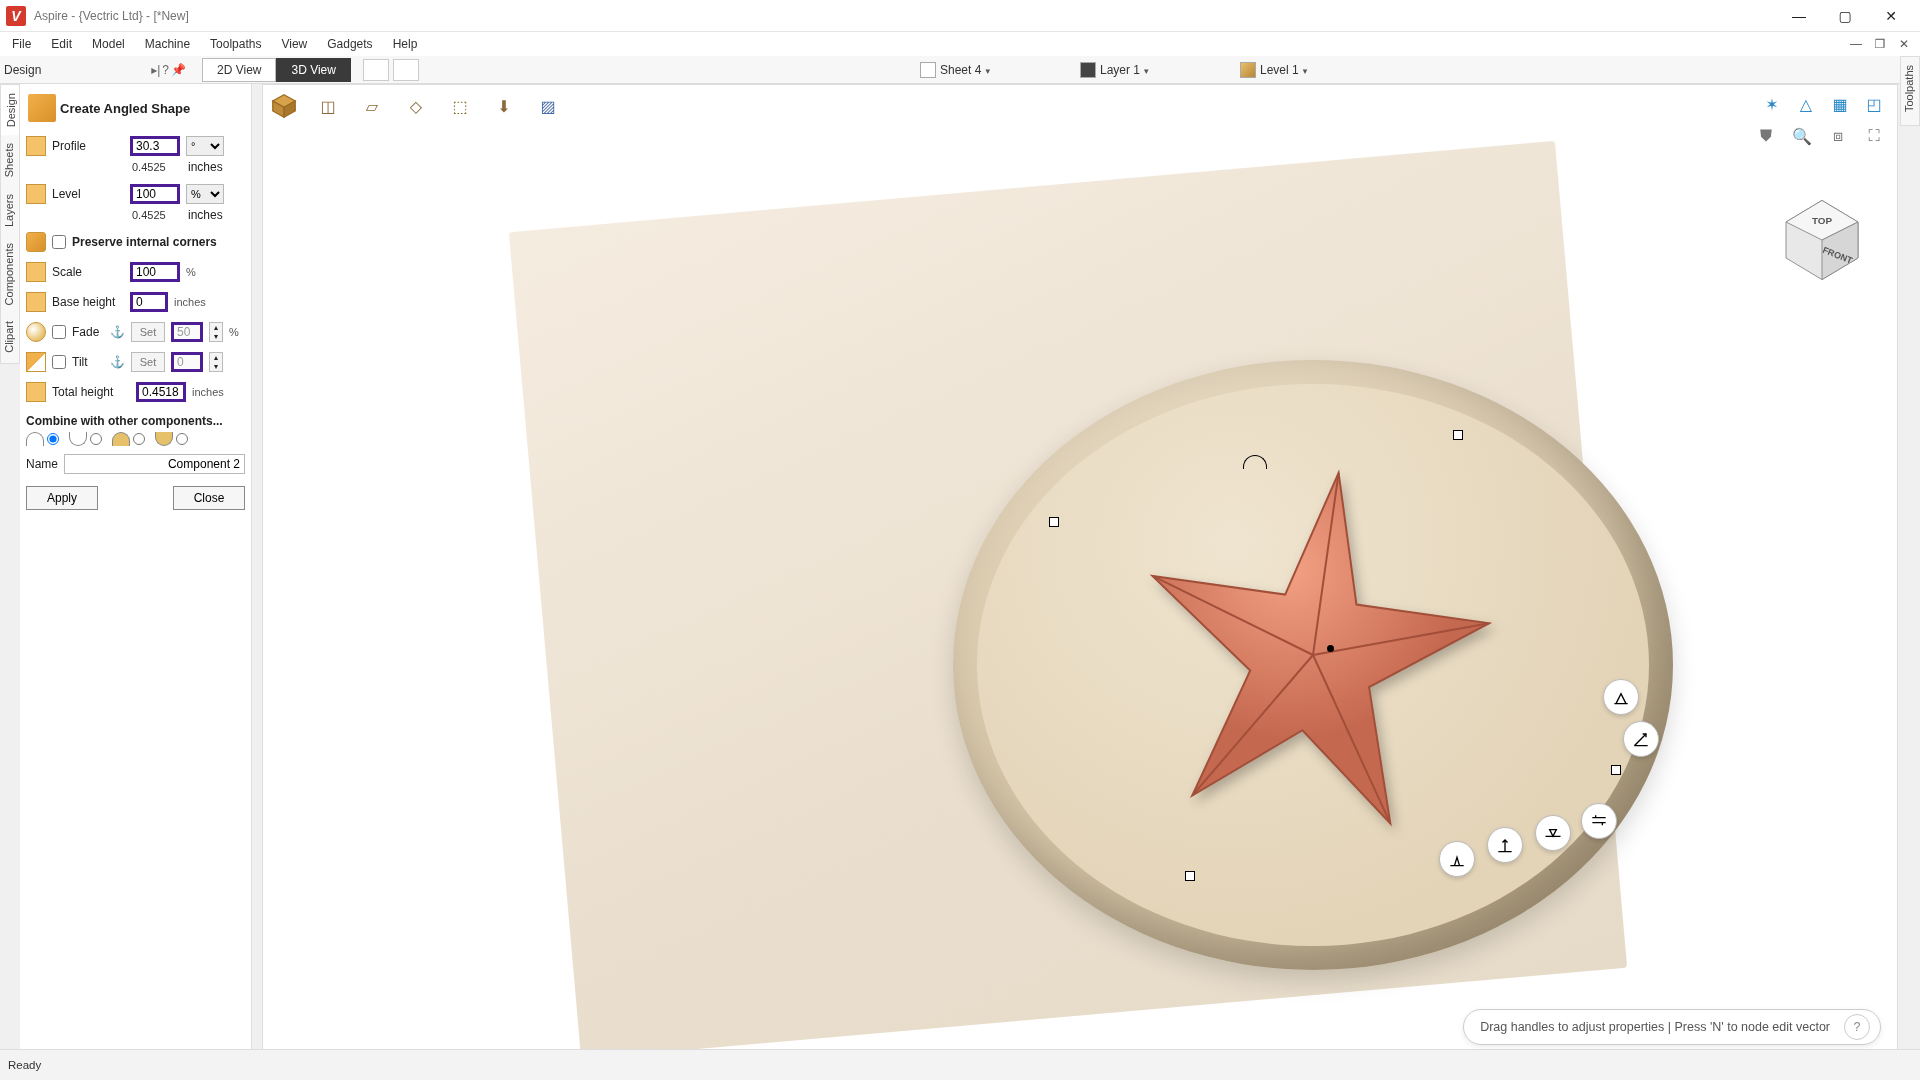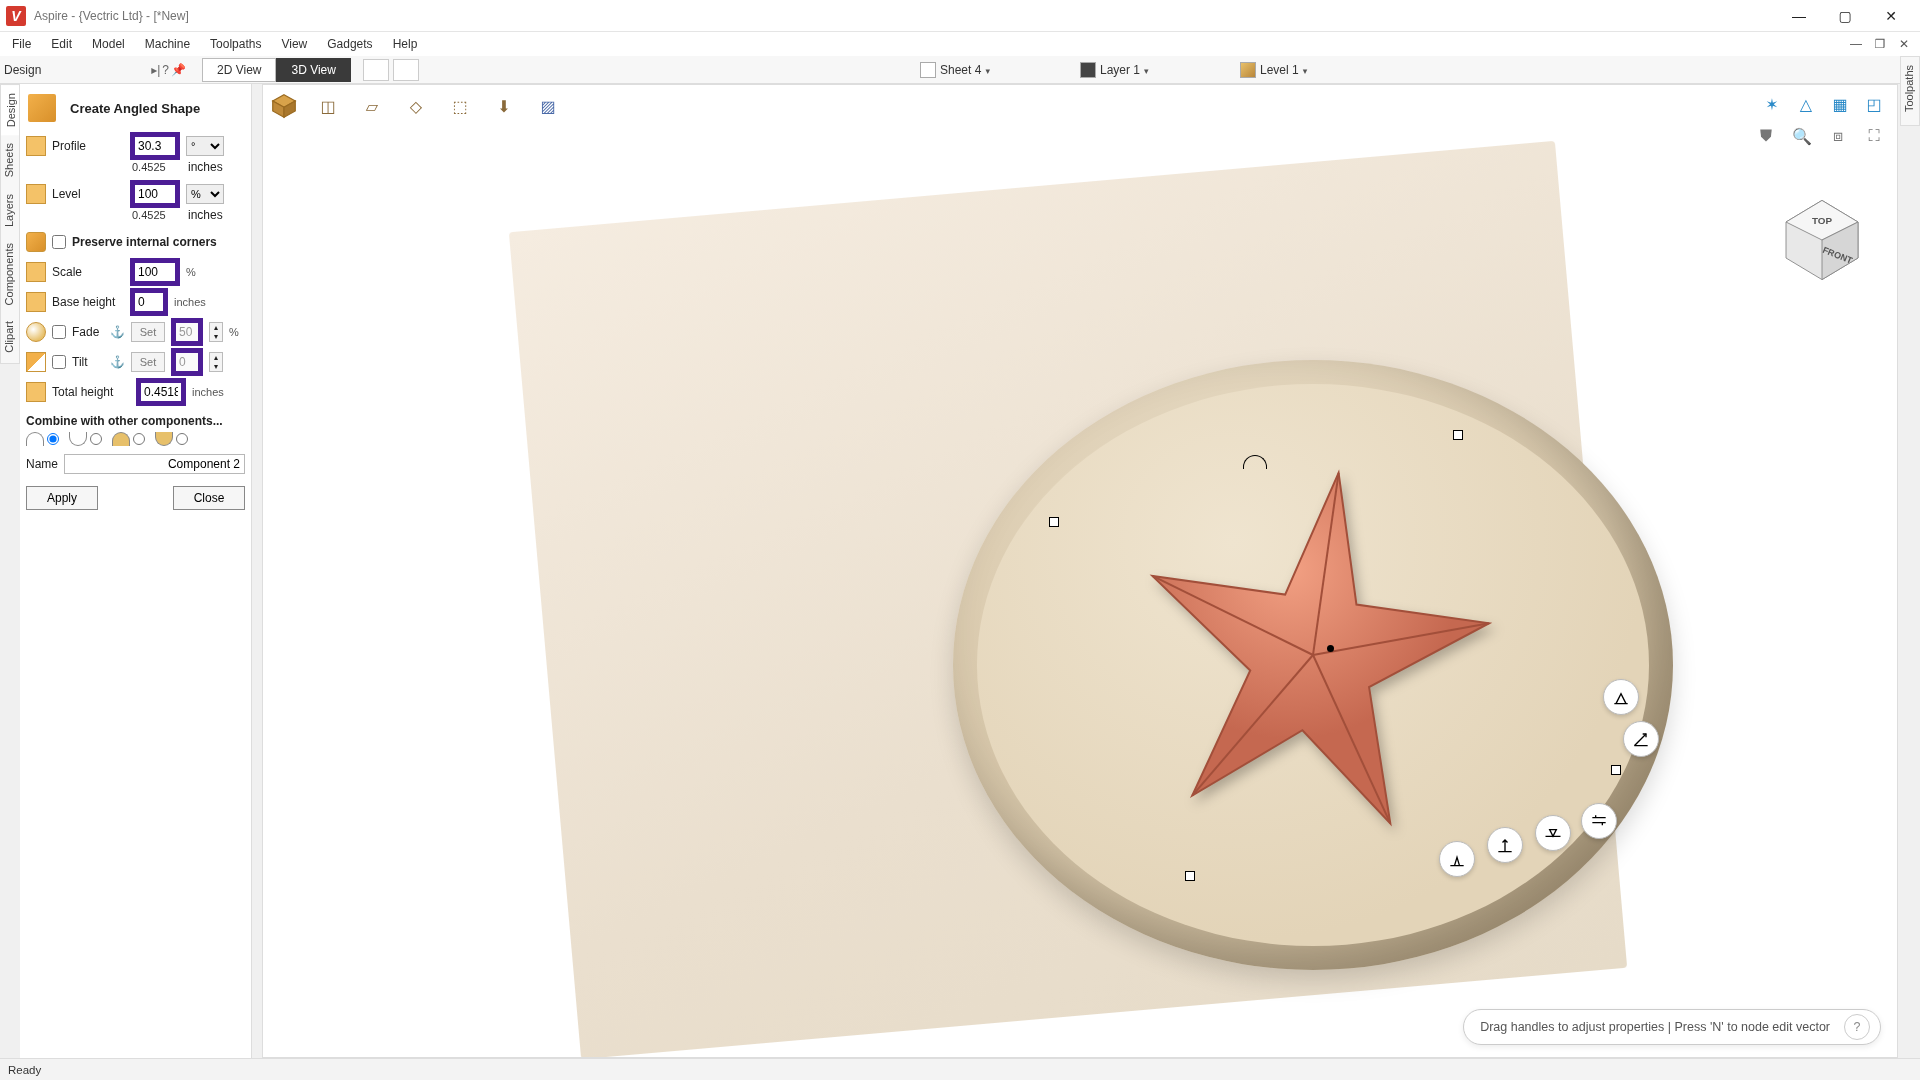--- a/index.html
+++ b/index.html
@@ -38,28 +38,28 @@
 
 
 .sidetab-strip{position:absolute;top:84px;width:20px;background:#f7f7f7;border:1px solid #ddd;}
 .sidetab-strip.left{left:0;height:280px;}
 .sidetab-strip.right{right:0;top:56px;height:70px;}
 .sidetab{writing-mode:vertical-rl;transform:rotate(180deg);font-size:11px;padding:8px 2px;text-align:center;color:#444;}
 .sidetab.active{background:#fff;border-right:2px solid #fff;}
 
 
 .toolpanel{position:absolute;left:20px;top:84px;width:232px;bottom:22px;background:#fff;border-right:1px solid #ddd;padding:4px 6px 6px 6px;font-size:12px;color:#222;overflow:hidden;}
-.toolpanel .panelhead{display:flex;align-items:center;gap:14px;padding:6px 2px 10px 2px;}
+.toolpanel .panelhead{display:flex;align-items:center;gap:4px;padding:6px 2px 10px 2px;}
 .toolpanel .panelhead .hicon{width:28px;height:28px;background:linear-gradient(135deg,#f2b04a,#d8902a);border-radius:2px;}
 .toolpanel .panelhead .htitle{font-weight:600;font-size:13px;}
 
 .prow{display:flex;align-items:center;gap:6px;min-height:28px;margin-bottom:2px;}
 .prow .picon{width:20px;height:20px;background:#f4c268;border:1px solid #c99539;flex:0 0 20px;}
 .prow .plabel{width:72px;}
-.prow input.num{width:50px;height:28px;border:5px solid #4c1d95;padding:0 3px;font-size:12px;}
+.prow input.num{width:50px;height:20px;border:3px solid #4c1d95;padding:0 3px;font-size:12px;}
 .prow .unit{color:#555;font-size:11px;}
 .prow select{height:20px;border:1px solid #b8b8b8;font-size:11px;width:38px;}
 .subrow{display:flex;gap:6px;margin-left:106px;margin-top:-2px;margin-bottom:6px;align-items:center;}
 .subrow .val{width:50px;font-size:11px;color:#333;}
 .prow input[type=checkbox]{width:14px;height:14px;}
 .prow .setbtn{width:34px;height:20px;border:1px solid #bbb;background:#f4f4f4;font-size:11px;color:#777;}
 .prow .spin{width:14px;height:20px;border:1px solid #bbb;background:#f4f4f4;font-size:8px;display:flex;flex-direction:column;}
 .prow .spin span{flex:1;text-align:center;line-height:9px;}
 .sectionlabel{font-weight:600;margin:8px 0 4px 0;}
 .combine-row{display:flex;gap:10px;align-items:center;margin-bottom:8px;}
@@ -95,21 +95,21 @@
 .rot-handle{position:absolute;width:24px;height:14px;border:1.5px solid #000;border-bottom:none;border-radius:14px 14px 0 0;background:transparent;}
 .center-dot{position:absolute;width:7px;height:7px;background:#000;border-radius:50%;}
 
 .float-tool{position:absolute;width:36px;height:36px;background:#fff;border:1px solid #bbb;border-radius:50%;box-shadow:0 2px 4px rgba(0,0,0,0.15);display:flex;align-items:center;justify-content:center;}
 .float-tool svg{width:20px;height:20px;}
 
 .hintbar{position:absolute;right:16px;bottom:12px;height:36px;background:#ffffff;border:1px solid #ccc;border-radius:18px;display:flex;align-items:center;padding:0 10px 0 16px;font-size:12.5px;color:#555;box-shadow:0 2px 6px rgba(0,0,0,0.08);}
 .hintbar .qmark{margin-left:14px;width:26px;height:26px;border:1px solid #ccc;border-radius:50%;display:flex;align-items:center;justify-content:center;color:#888;}
 
 
-.statusbar{position:absolute;left:0;right:0;bottom:0;height:22px;background:#f3f3f3;border-top:1px solid #ddd;font-size:11.5px;color:#333;display:flex;align-items:center;padding:0 8px;}
+.statusbar{position:absolute;left:0;right:0;bottom:0;height:31px;background:#f3f3f3;border-top:1px solid #ddd;font-size:11.5px;color:#333;display:flex;align-items:center;padding:0 8px;}
 </style>
 </head>
 <body>
 
 <div class="titlebar">
   <div class="appicon">
       <span>V</span>
     </div>
   <div class="title">Aspire - {Vectric Ltd} - [*New]</div>
   <div class="spacer"></div>

